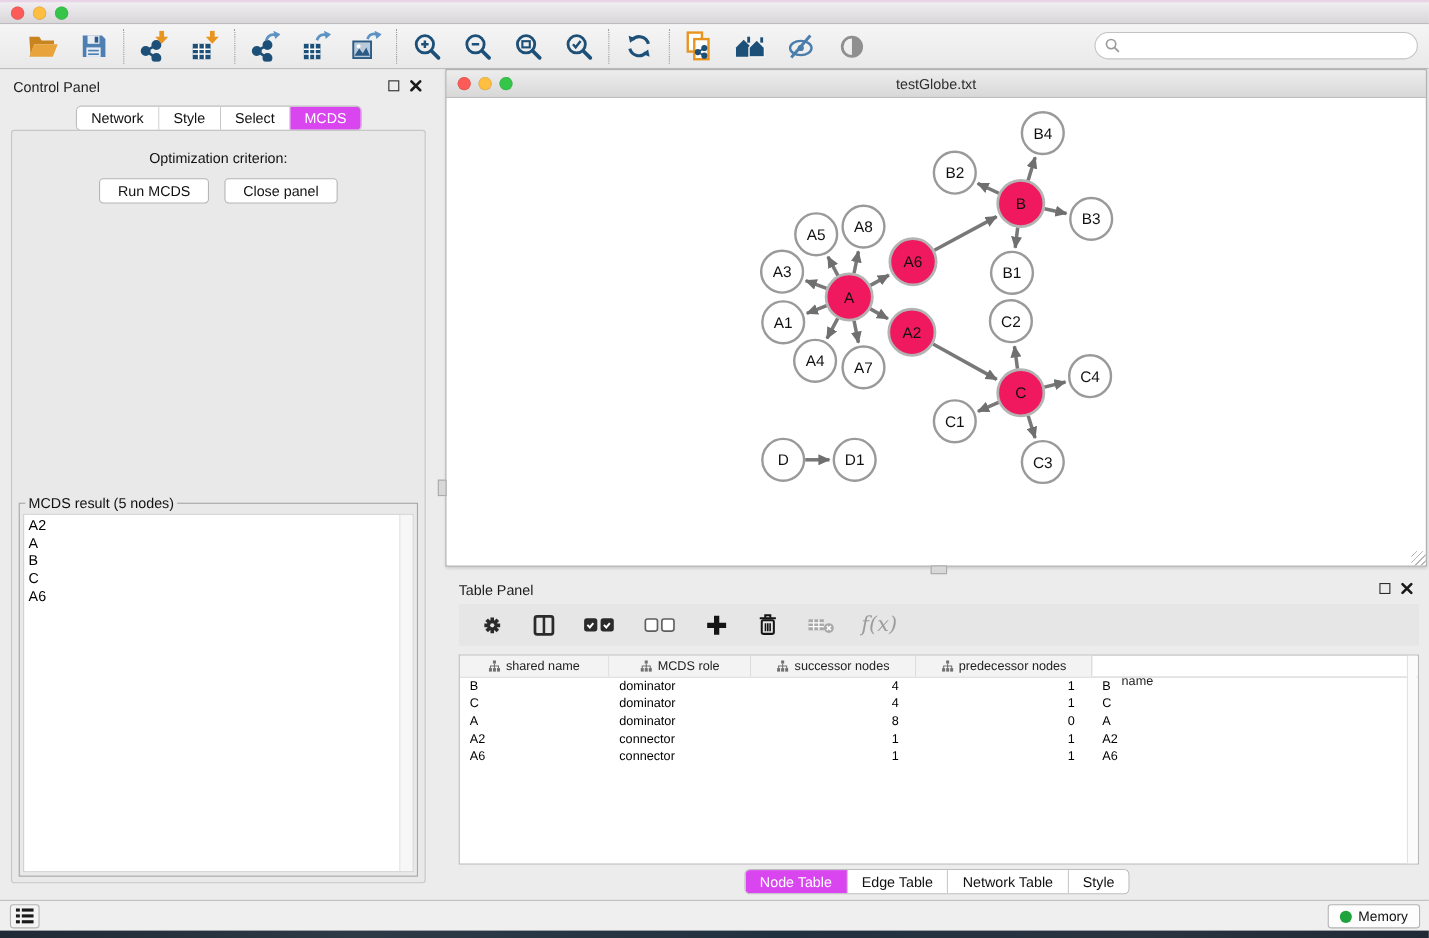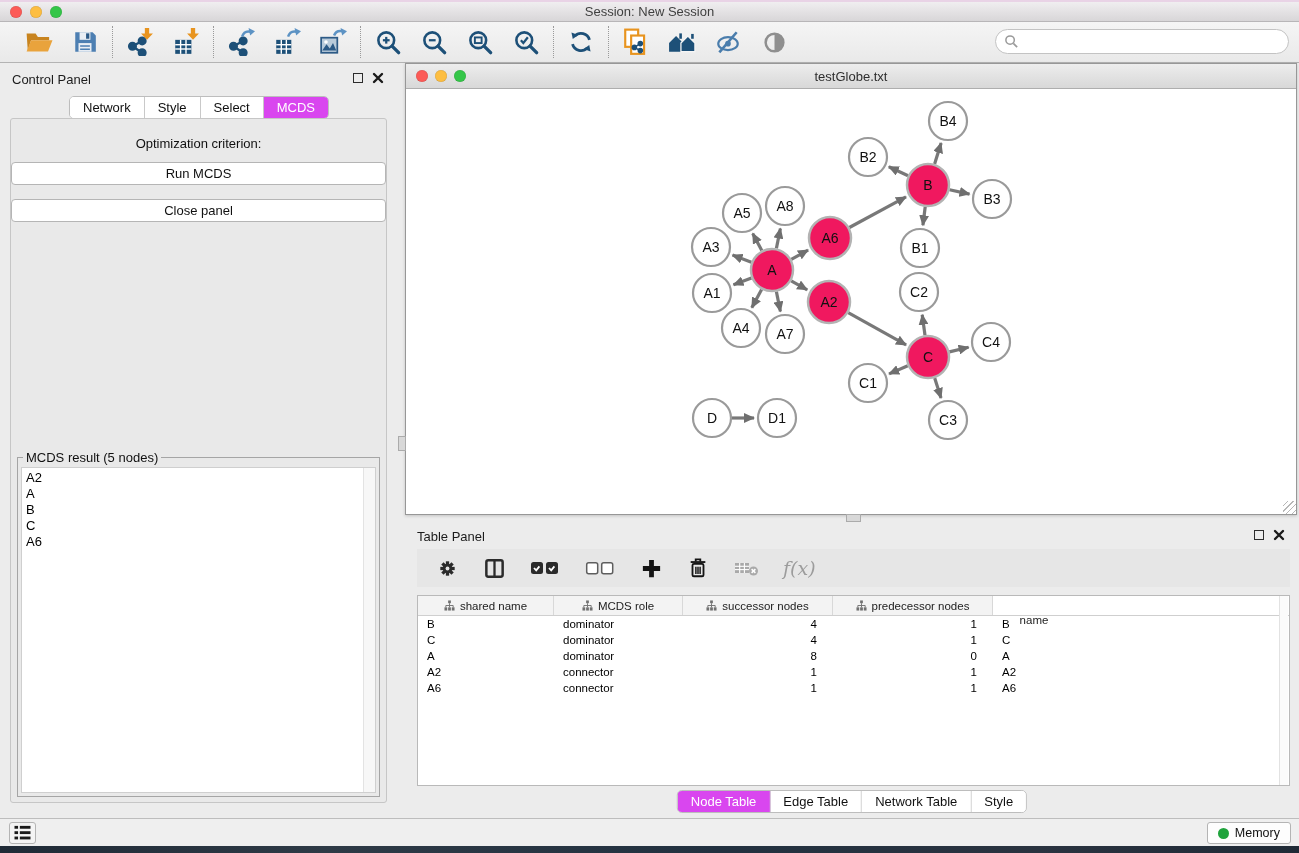--- a/index.html
+++ b/index.html
@@ -47,21 +47,21 @@
   .opt-label { text-align:center; margin-top:17px; font-size:13px; color:#111; }
   .select-wrap { margin:9px auto 0 auto; width:314px; height:23px; background:#fff;
     border:1px solid #b2b2b2; border-radius:4px; position:relative; }
   .select-wrap .sel-text { font-size:13px; line-height:21px; padding-left:8px; color:#111;
     white-space:nowrap; overflow:hidden; }
   .spinner { position:absolute; right:-1px; top:-1px; width:21px; height:23px; border-radius:0 4px 4px 0;
     background:linear-gradient(#5fa9fd,#2e7ef0); display:flex; flex-direction:column;
     align-items:center; justify-content:center; gap:2px; }
   .spinner i { width:0; height:0; border-left:4px solid transparent; border-right:4px solid transparent; }
   .spinner .up { border-bottom:5px solid #fff; } .spinner .dn { border-top:5px solid #fff; }
-  .btn-row { display:flex; justify-content:center; gap:14px; margin-top:11px;flex-direction:column; }
+  .btn-row { display:flex; justify-content:center; gap:14px; margin-top:11px; }
   .push-btn { background:#fff; border:1px solid #b5b5b5; border-radius:4px; height:23px;
     padding:0 16px; font-size:13px; line-height:21px; color:#111; }
   .groupbox { position:absolute; left:6px; top:338px; width:363px; height:340px;
     border:1px solid #a5a5a5; }
   .groupbox .legend { position:absolute; left:5px; top:-8px; background:#e9e9e9; padding:0 3px;
     font-size:13px; color:#111; }
   .mcds-list { position:absolute; left:3px; right:3px; top:9px; bottom:3px; background:#fff;
     border:1px solid #cfcfcf; overflow:hidden; }
   .mcds-list .scroll { position:absolute; right:0; top:0; bottom:0; width:12px; background:#f7f7f7;
     border-left:1px solid #e3e3e3; }
@@ -114,21 +114,20 @@
 <body>
 
 <div class="app">
 
   <div class="titlebar">
     <div class="lights">
       <span class="light red"></span>
       <span class="light yellow"></span>
       <span class="light green"></span>
     </div>
-    <div class="title">Session: New Session</div>
   </div>
 
   <div class="toolbar">
     <div class="tb-group">
       <span class="icon-btn">
         <svg viewBox="0 0 26 24" width="30" height="27">
             <path d="M2 4h8l2 3h10v3H6L3 19z" fill="#c8841f"></path>
             <path d="M6 10h19l-4 10H2z" fill="#e9a33c"></path>
           </svg>
       </span>

